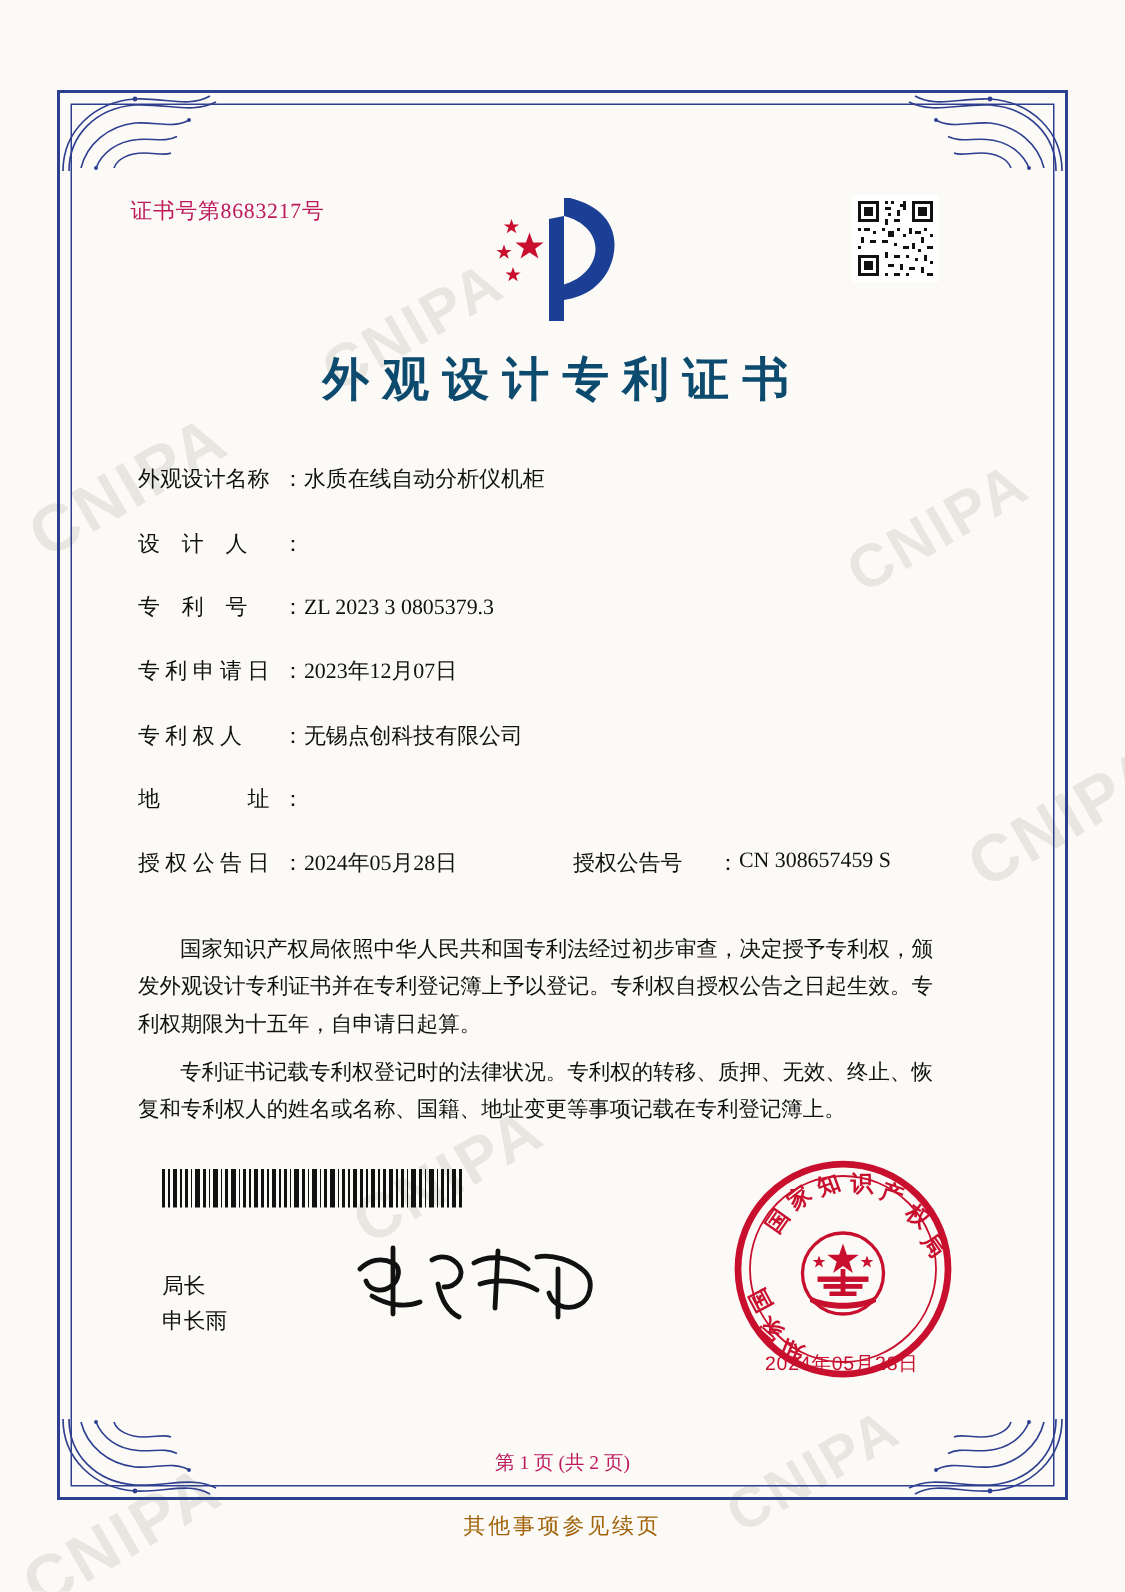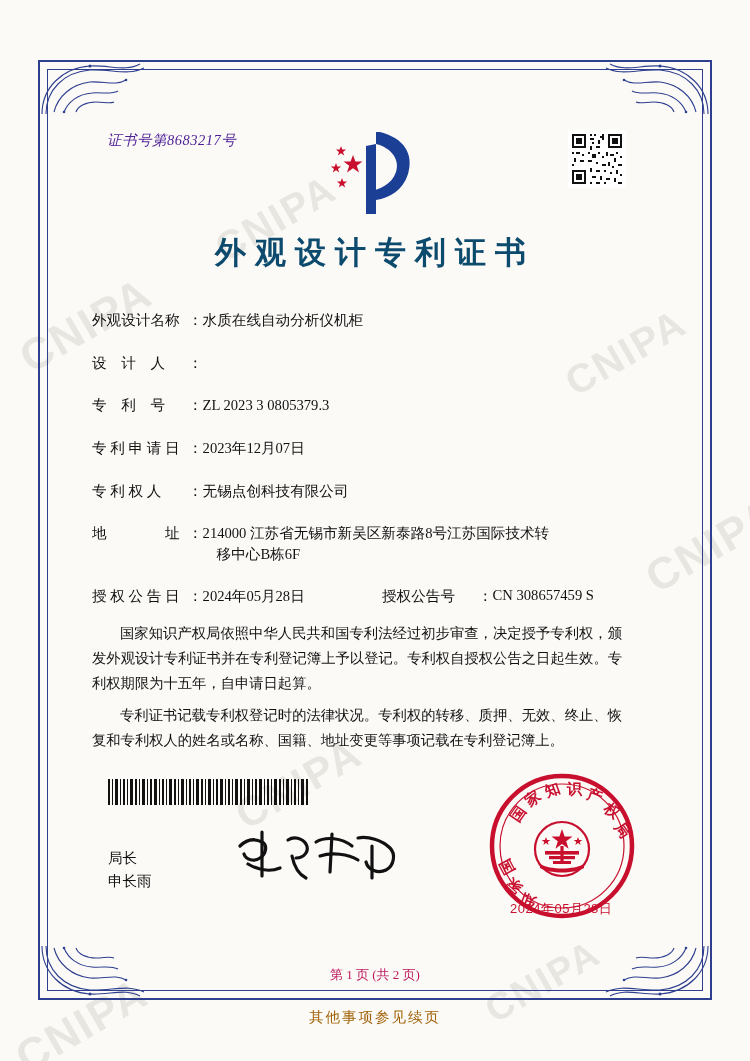--- a/index.html
+++ b/index.html
@@ -64,25 +64,24 @@
   }
   .orn svg { display:block; }
   .orn-tl { left: 40px;  top: 62px; }
   .orn-tr { left: 602px; top: 62px; transform: scaleX(-1); }
   .orn-bl { left: 40px;  top: 944px; transform: scaleY(-1); }
   .orn-br { left: 602px; top: 944px; transform: scale(-1,-1); }
 
   
   .cert-no {
     position: absolute;
-    left: 107px; top: 131px;
+    left: 87px; top: 131px;
     font-size: 14.5px;
-    color: #4c1d95;
+    color: #be185d;
     letter-spacing: .5px;
-    font-style: italic;
   }
 
   .logo {
     position: absolute;
     left: 322px; top: 128px;
     width: 108px; height: 88px;
   }
 
   .qr {
     position: absolute;
@@ -400,24 +399,20 @@
 
     <div class="row">
       <div class="lbl">专 利 权 人</div>
       <div class="sep">：</div>
       <div class="val">无锡点创科技有限公司</div>
     </div>
 
     <div class="row">
       <div class="lbl">地　　　　址</div>
       <div class="sep">：</div>
-      <div class="val">
-        <span>214000 江苏省无锡市新吴区新泰路8号江苏国际技术转</span>
-        <span class="line2">移中心B栋6F</span>
-      </div>
     </div>
 
     <div class="row-pub">
       <div class="pub-left">
         <div class="lbl">授 权 公 告 日</div>
         <div class="sep">：</div>
         <div class="val">2024年05月28日</div>
       </div>
       <div class="pub-right">
         <div class="lbl">授权公告号</div>

